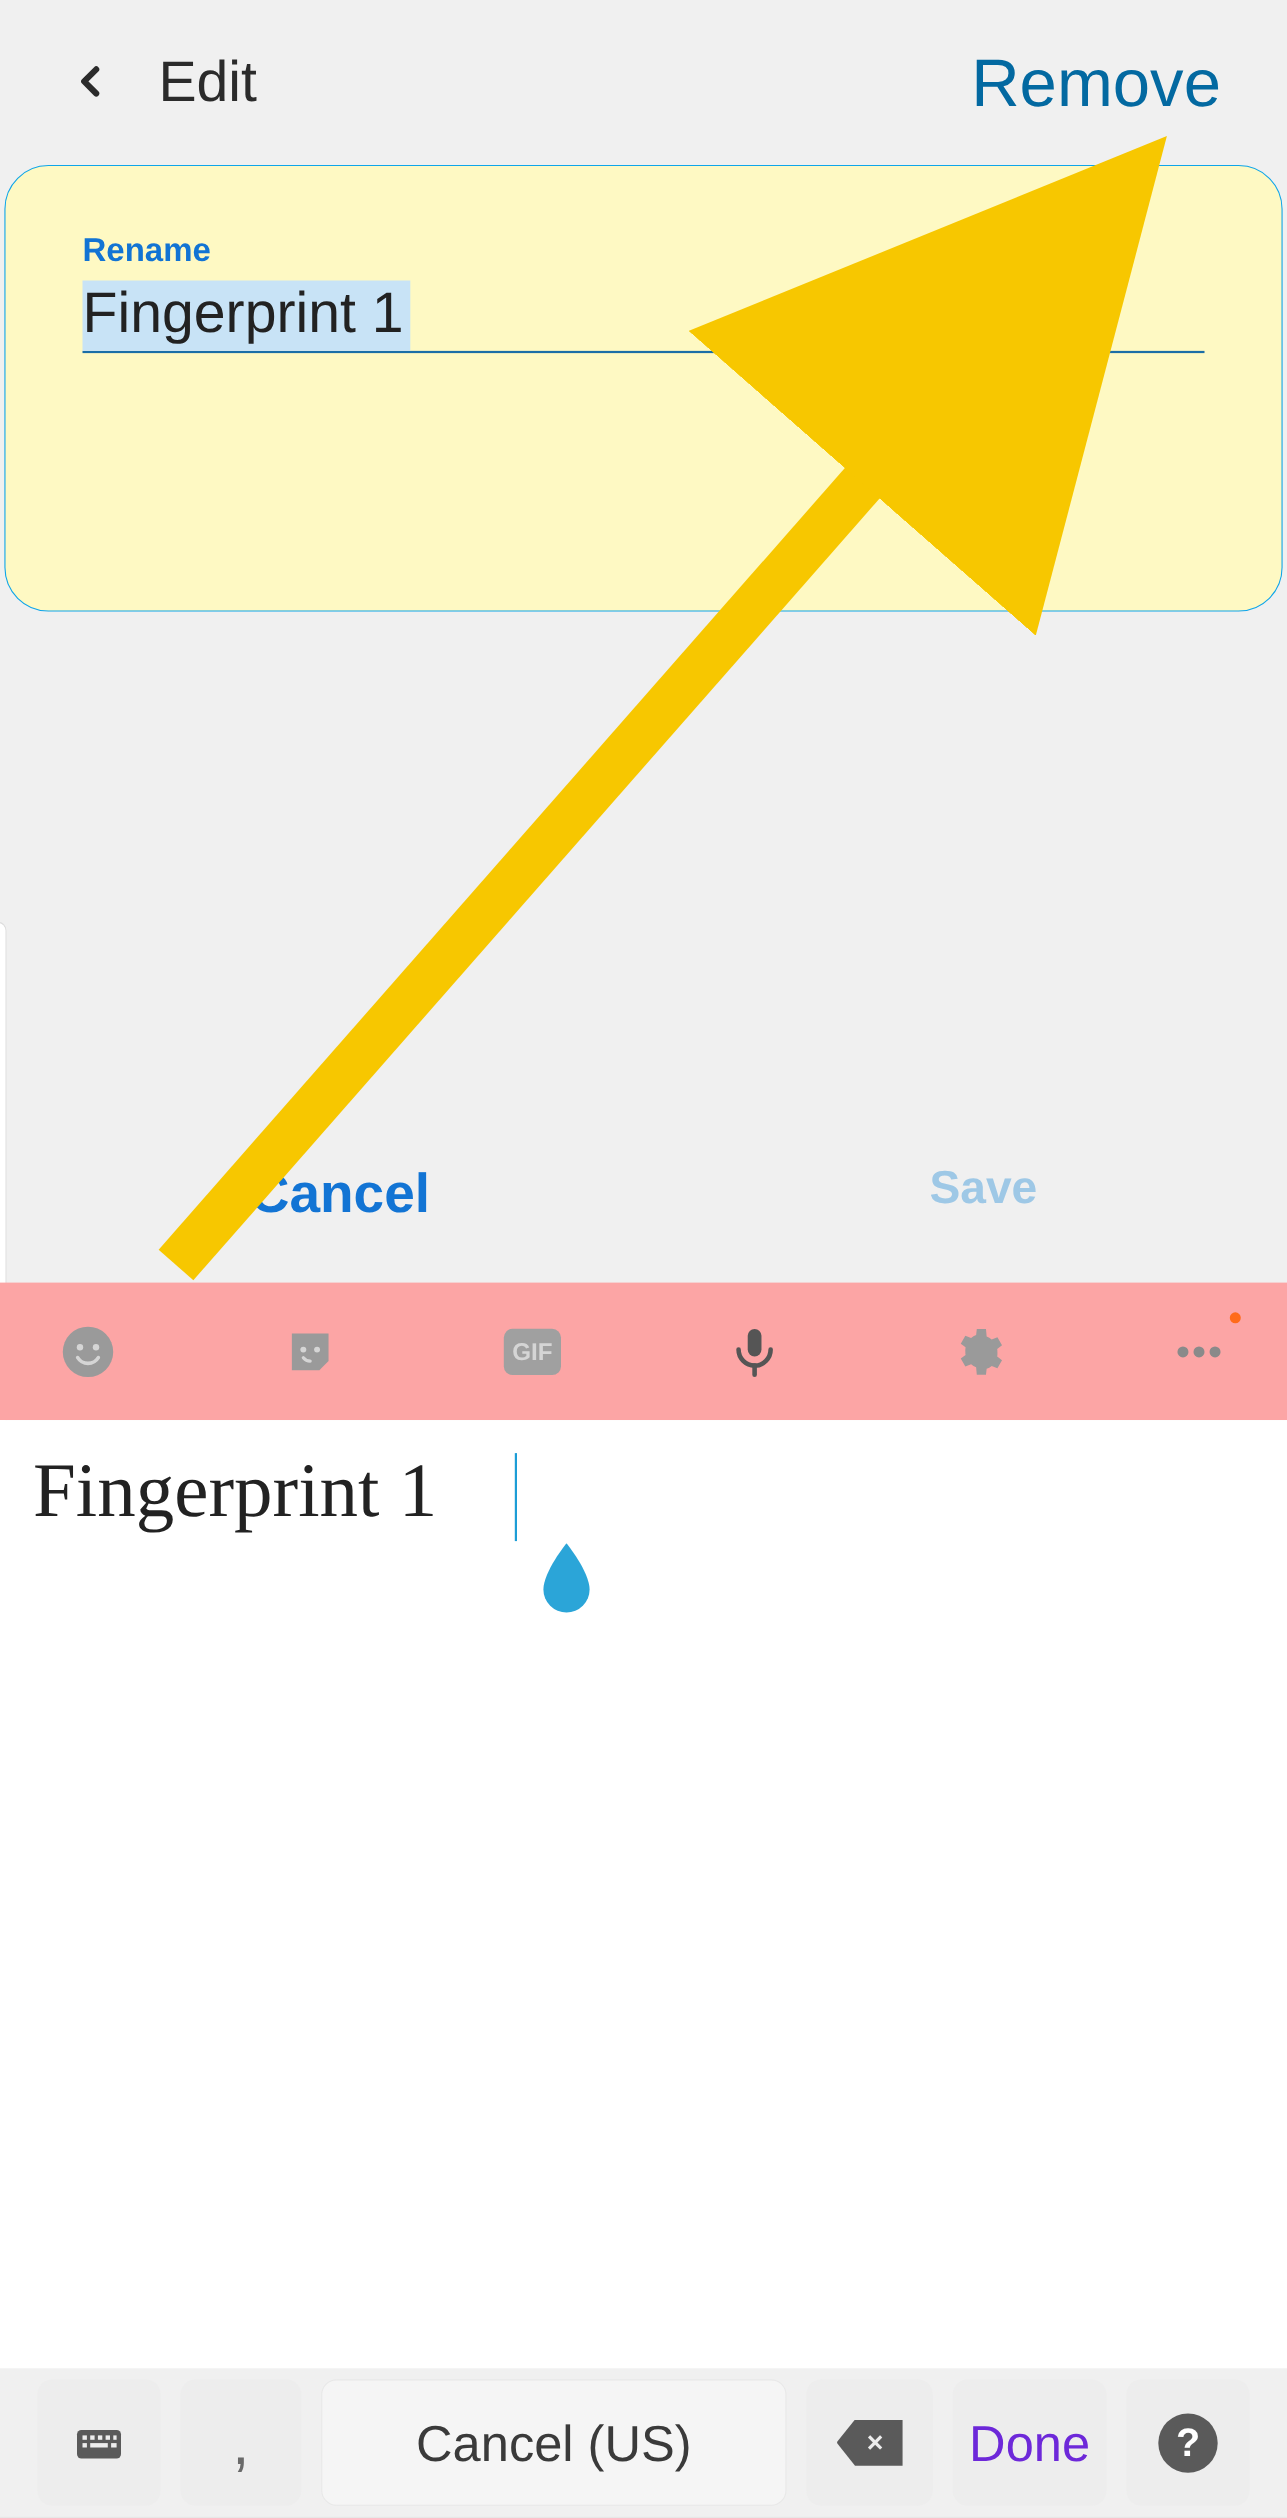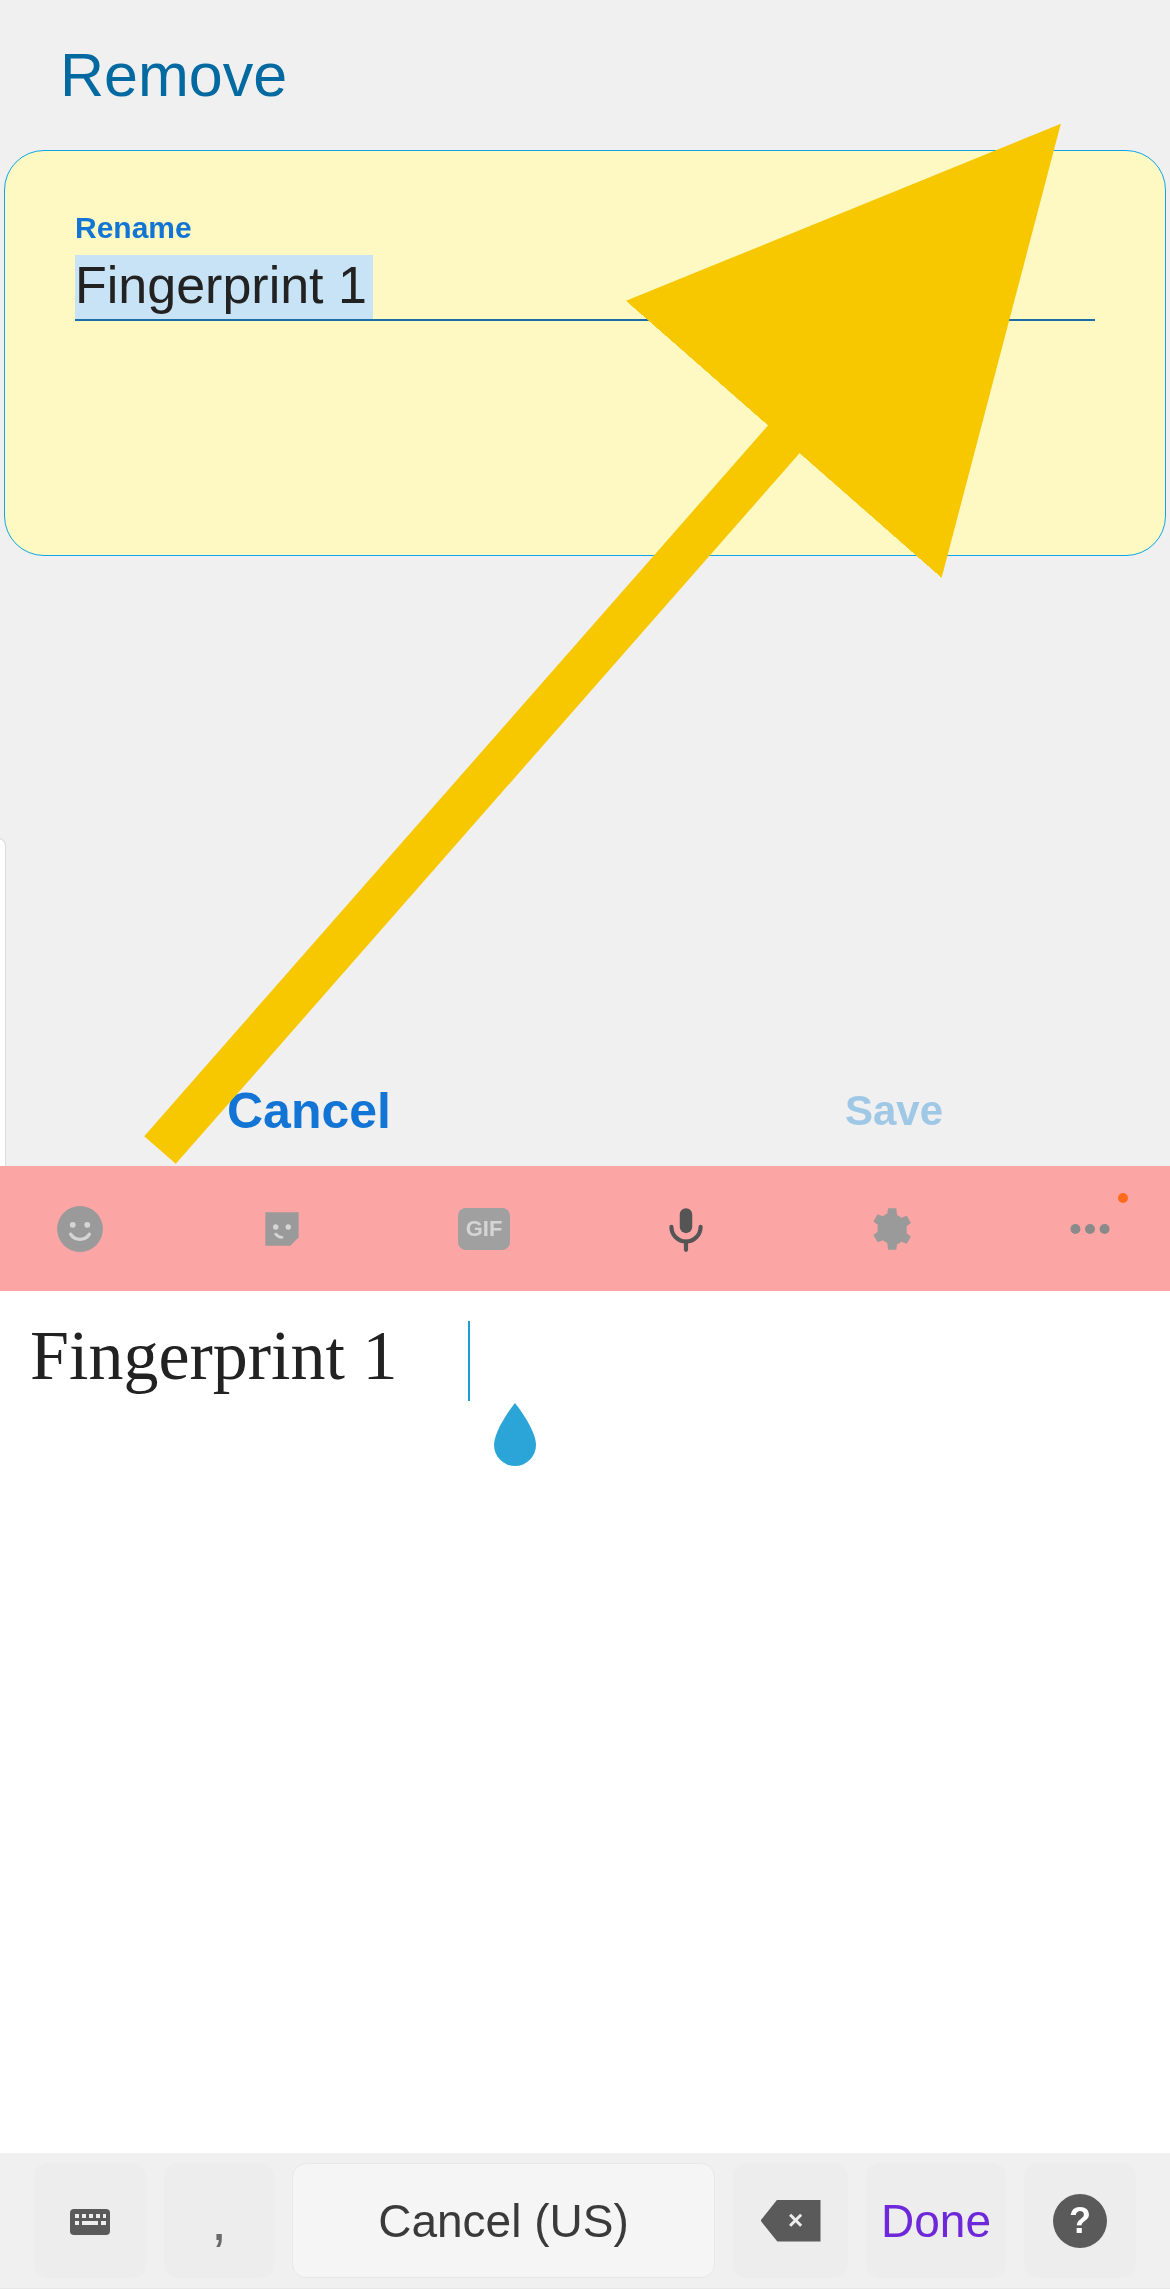--- a/index.html
+++ b/index.html
@@ -12,21 +12,21 @@
   .hdr-title{font-size:52px;color:#2b2b2b}
   .hdr-remove{font-size:61px;color:#0369a1;font-weight:500}
 
   
   .card{margin:0 4px;background:#fef9c3;border:1px solid #0ea5e9;border-radius:40px;height:406px;padding:60px 70px 60px 70px;position:relative}
   .card-lbl{color:#1274d4;font-size:30px;font-weight:600;margin-bottom:10px}
   .card-field{display:flex;align-items:center;border-bottom:2px solid #1b6ea6;width:100%}
   .card-field-txt{font-size:52px;color:#222;background:#c8e3f6;padding:0 6px 4px 0}
 
   
-  .acts{display:flex;justify-content:space-around;align-items:center;height:110px;margin-top:500px}
+  .acts{display:flex;justify-content:space-around;height:110px;margin-top:500px}
   .act-cancel{color:#1274d4;font-size:50px;font-weight:600}
   .act-save{color:#9ec8e6;font-size:42px;font-weight:600}
 
   
   .kb-tbar{background:#fca5a5;height:125px;display:flex;align-items:center;justify-content:space-between;padding:0 50px;position:relative}
   .kb-tbar .kb-ic{width:60px;height:60px;display:flex;align-items:center;justify-content:center;color:#8a8a8a}
   .kb-tbar .kb-ic svg{width:50px;height:50px}
   .kb-gif{background:#a0a0a0;color:#d5d5d5;font-size:22px;font-weight:700;border-radius:8px;padding:8px 8px}
   .kb-more-dot{width:10px;height:10px;background:#ff6b1a;border-radius:50%;position:absolute;top:-6px;right:-8px}
   .kb-more-wrap{position:relative}
@@ -55,20 +55,28 @@
 
   
   .arrow-svg{position:absolute;left:0;top:0;pointer-events:none}
 </style>
 </head>
 <body>
 
 <div class="side-tab"></div>
 
 <div class="hdr">
+  <div class="hdr-left">
+    <div class="back-ic">
+      <svg viewBox="0 0 24 24" width="44" height="44" fill="none" stroke="#2b2b2b" stroke-width="3" stroke-linecap="round" stroke-linejoin="round">
+          <polyline points="15 18 9 12 15 6"></polyline>
+        </svg>
+    </div>
+    <div class="hdr-title">Edit</div>
+  </div>
   <div class="hdr-remove">Remove</div>
 </div>
 
 <div class="card">
   <div class="card-lbl">Rename</div>
   <div class="card-field">
     <span class="card-field-txt">Fingerprint 1</span>
   </div>
 </div>
 

